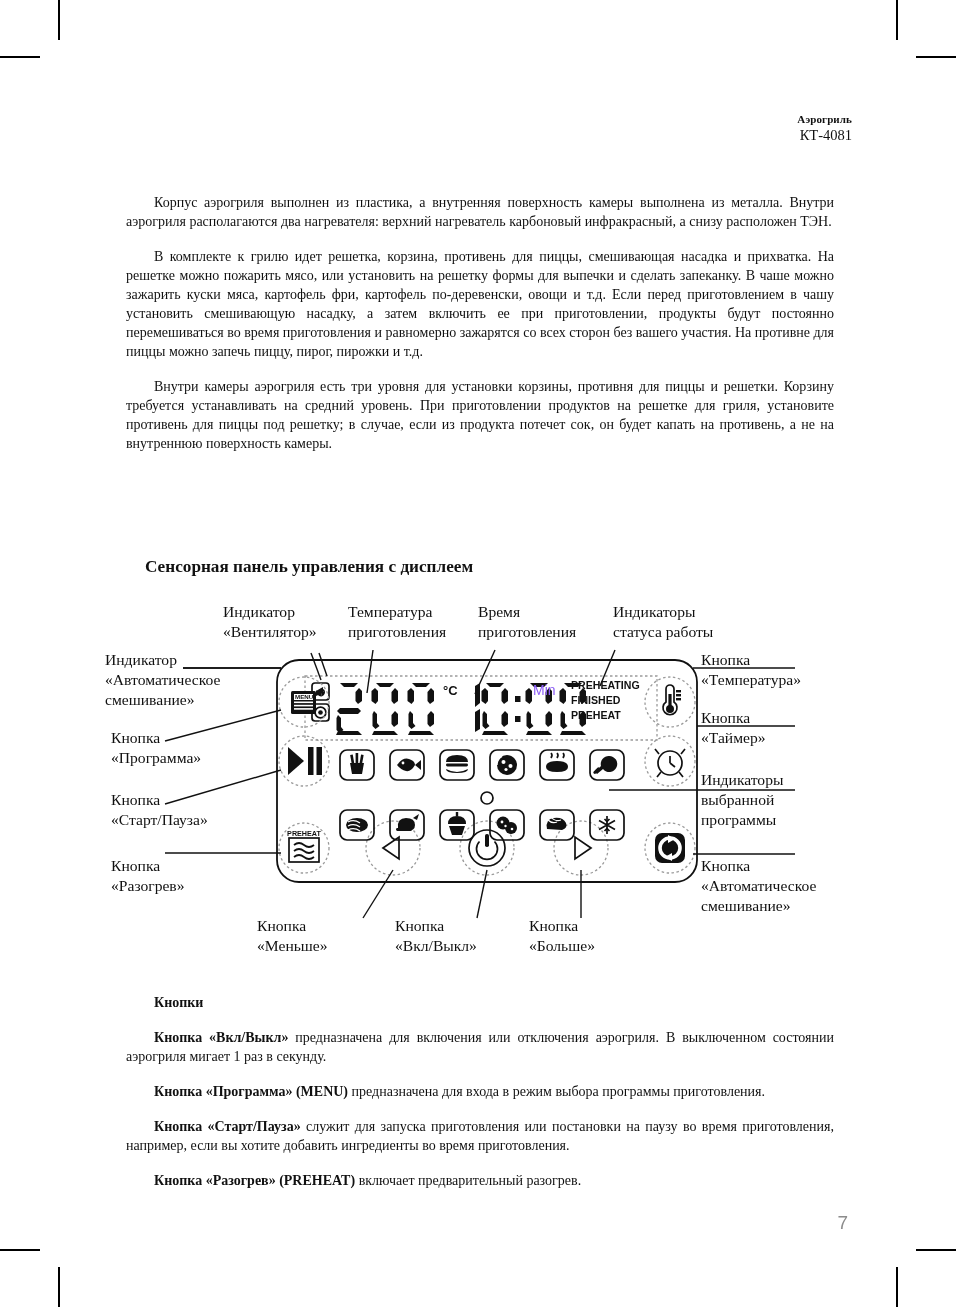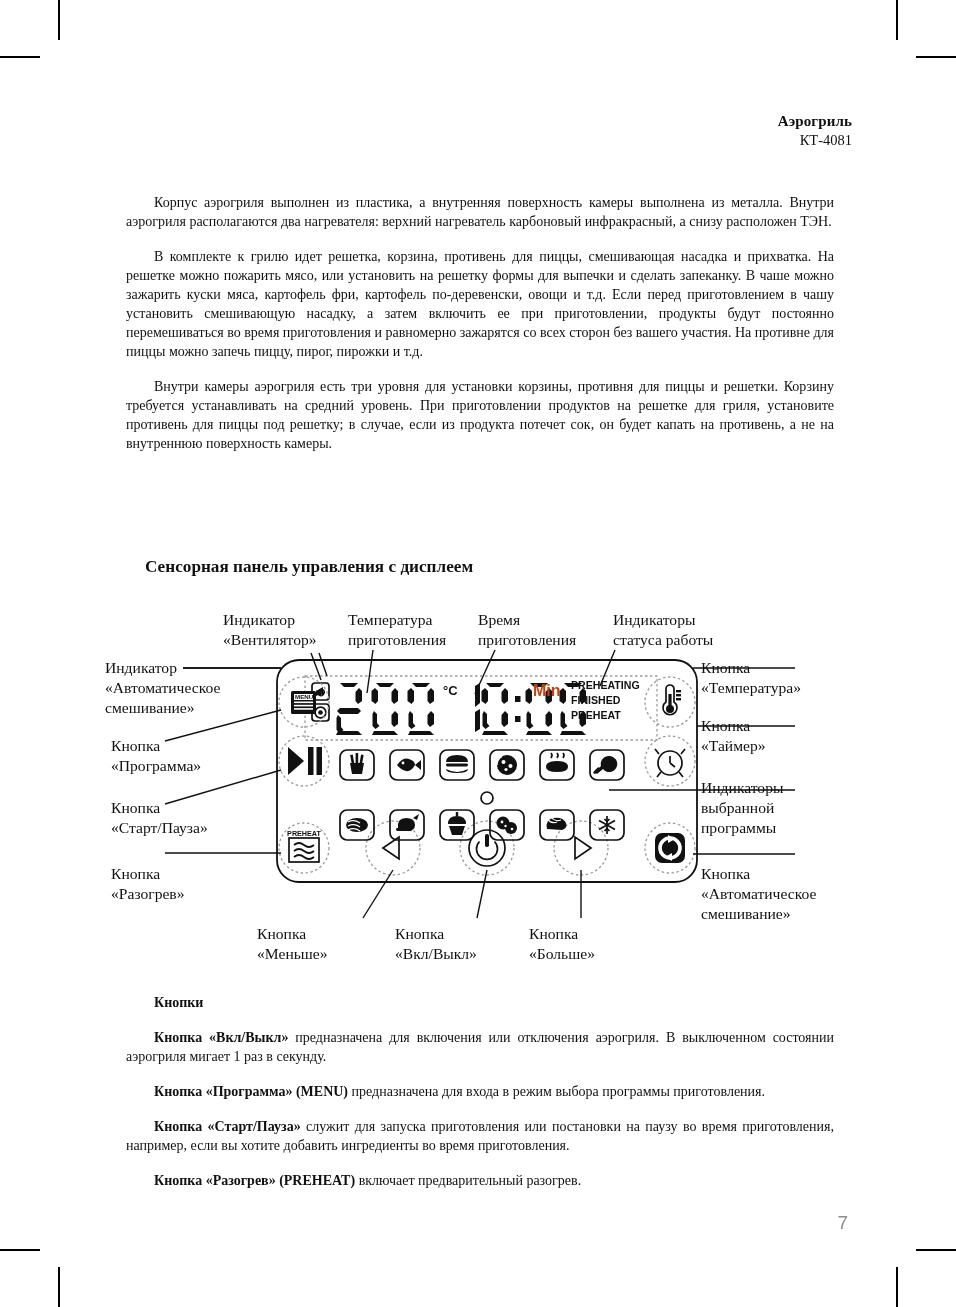--- a/index.html
+++ b/index.html
@@ -21,21 +21,21 @@
 
   
   .page-header {
     position: absolute;
     top: 112px; right: 104px;
     text-align: right;
     line-height: 1.28;
   }
   .page-header .hdr-title {
     font-weight: bold;
-    font-size: 15px;
+    font-size: 11px;
     letter-spacing: .1px;
   }
   .page-header .hdr-model {
     font-size: 14.5px;
   }
 
   
   .content {
     position: absolute;
     left: 110px; top: 178px;
@@ -70,21 +70,20 @@
     width: 760px; height: 372px;
   }
   .diagram svg { display: block; }
 
   .dlabel {
     position: absolute;
     font-size: 15.6px;
     line-height: 1.28;
     white-space: pre-line;
     color: #111;
-    margin-top: 8px;
   }
 
   
   .content2 {
     position: absolute;
     left: 110px; top: 978px;
     width: 740px;
   }
 
   
@@ -439,21 +438,21 @@
 «Автоматическое
 смешивание»</div>
 
   <div class="dlabel" style="left:152px; top:318px;">Кнопка
 «Меньше»</div>
   <div class="dlabel" style="left:290px; top:318px;">Кнопка
 «Вкл/Выкл»</div>
   <div class="dlabel" style="left:424px; top:318px;">Кнопка
 «Больше»</div>
 
-  <div style="position:absolute; left:428px; top:84px; font-family:'Liberation Sans',sans-serif; font-size:16px; font-weight:bold; color:#c2410c;">Min</div>
+  <div style="position:absolute; left:428px; top:84px; font-family:'Liberation Sans',sans-serif; font-size:14px; font-weight:normal; color:#8b5cf6;">Min</div>
   <div style="position:absolute; left:466px; top:80px; font-family:'Liberation Sans',sans-serif; font-size:10.6px; font-weight:bold; color:#111; line-height:1.42;">
     <div>PREHEATING</div>
     <div>FINISHED</div>
     <div>PREHEAT</div>
   </div>
 </div>
 
 <div class="content2">
   <p class="para"><span class="b">Кнопки</span></p>
   <p class="para"><span class="b">Кнопка «Вкл/Выкл»</span><span> предназначена для включения или отключения аэрогриля. В выключенном состоянии аэрогриля мигает 1 раз в секунду.</span></p>

